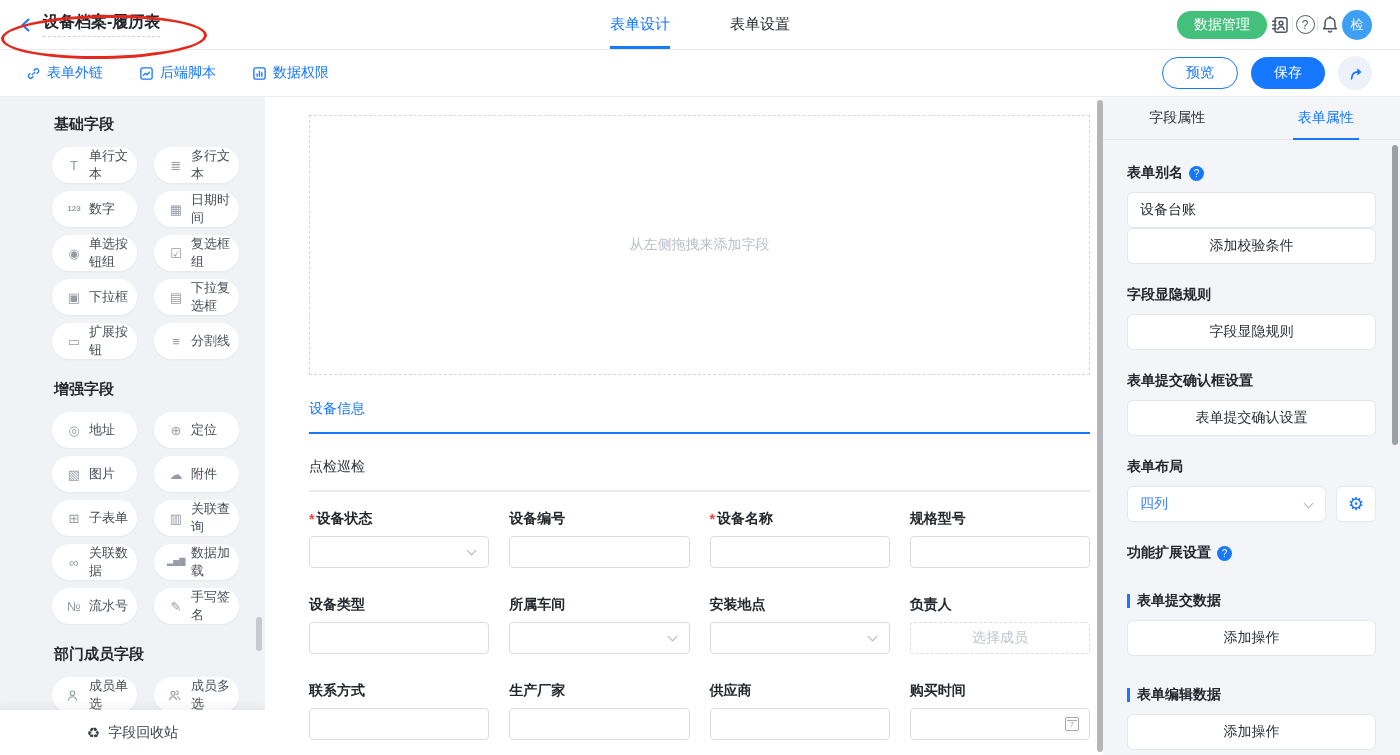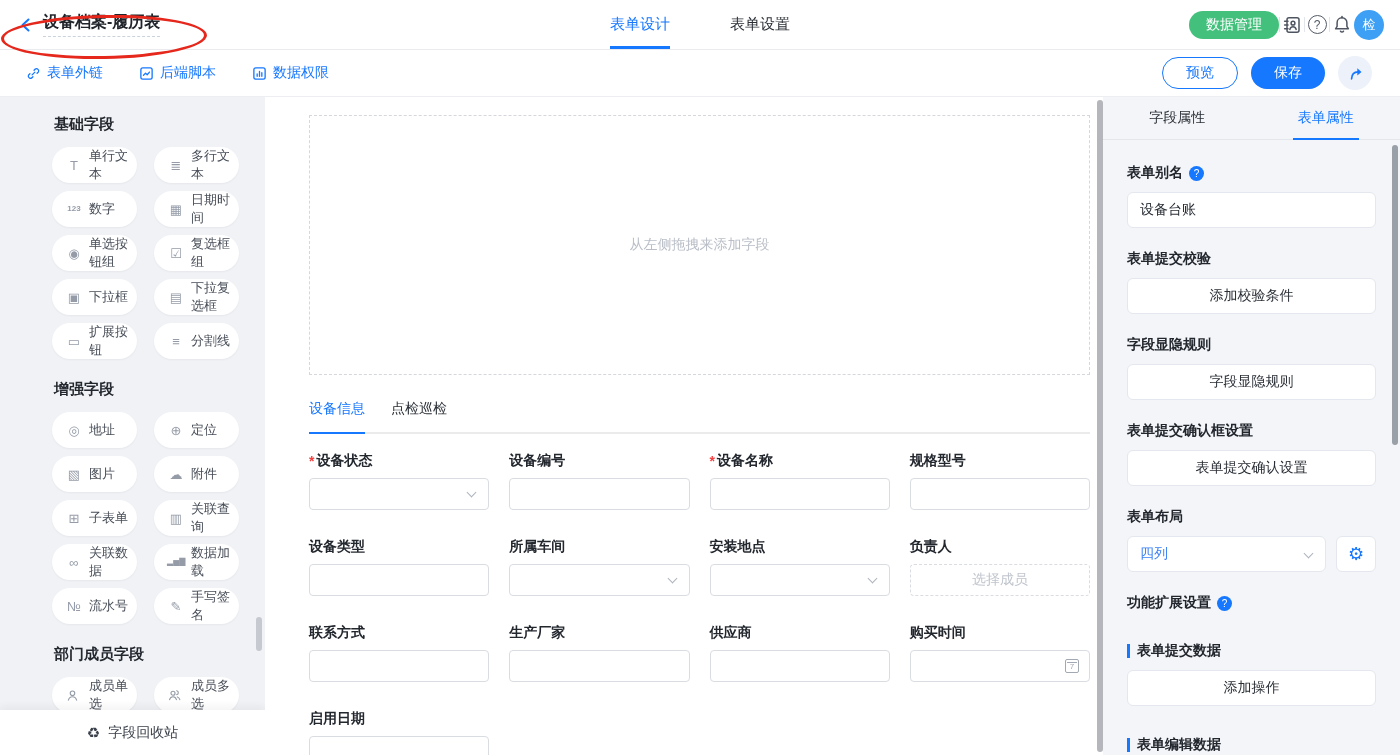--- a/index.html
+++ b/index.html
@@ -10,21 +10,21 @@
   
   .header { height:50px; display:flex; align-items:center; border-bottom:1px solid #e9ebef; position:relative; background:#fff; }
   .hd-left { display:flex; align-items:center; padding-left:18px; position:relative; width:250px; }
   .back-btn { display:flex; align-items:center; margin-right:9px; background:none; border:none; }
   .hd-title { font-size:16px; font-weight:600; color:#20242b; padding-bottom:3px; border-bottom:1px dashed #ccd2da; }
   .annotation-ellipse { position:absolute; left:1px; top:3px; width:206px; height:44px; border:3px solid #e5271c; border-radius:50%; pointer-events:none; transform:rotate(-1deg); z-index:5; }
   .hd-tabs { position:absolute; left:50%; transform:translateX(-50%); height:100%; display:flex; gap:60px; }
   .hd-tab { display:flex; align-items:center; font-size:15px; color:#2a2f36; position:relative; cursor:pointer; }
   .hd-tab.active { color:#1677ff; }
   .hd-tab.active::after { content:""; position:absolute; left:0; right:0; bottom:0; height:3px; background:#1677ff; }
-  .hd-right { margin-left:auto; display:flex; align-items:center; padding-right:16px; }
+  .hd-right { margin-left:auto; display:flex; align-items:center; padding-right:28px; }
   .btn-green { height:28px; padding:0 17px; border-radius:14px; background:#43c17c; color:#fff; font-size:14px; border:none; display:flex; align-items:center; }
   .hd-sep { width:1px; height:15px; background:#e2e5ea; }
   .hd-icon-btn { background:none; border:none; display:flex; align-items:center; justify-content:center; width:24px; height:24px; }
   .round-help { width:19px; height:19px; border:1.6px solid #545b66; border-radius:50%; display:flex; align-items:center; justify-content:center; font-size:12px; color:#545b66; }
   .avatar { width:30px; height:30px; border-radius:50%; background:#3da0f5; color:#fff; font-size:13px; display:flex; align-items:center; justify-content:center; cursor:pointer; }
 
   
   .toolbar { height:47px; display:flex; align-items:center; border-bottom:1px solid #eceef2; background:#fff; }
   .tb-left { display:flex; gap:36px; padding-left:26px; }
   .tb-link { display:flex; align-items:center; gap:6px; color:#1677ff; font-size:14px; background:none; border:none; }
@@ -46,21 +46,21 @@
   .pi { width:18px; margin-right:6px; color:#959ca8; font-size:13px; text-align:center; flex:none; line-height:1; }
   .pi-sm { font-size:8px; font-weight:700; }
   .sb-bottom { position:absolute; left:0; right:0; bottom:0; height:45px; background:#fff; display:flex; align-items:center; justify-content:center; gap:8px; font-size:14px; color:#3b414b; box-shadow:0 -3px 8px rgba(31,35,41,.06); cursor:pointer; }
   .recycle-glyph { font-size:15px; color:#3b414b; }
   .sb-scrollbar { position:absolute; right:3px; top:520px; width:6px; height:34px; background:#c6c9d0; border-radius:3px; }
 
   
   .canvas { flex:1; background:#fff; position:relative; padding:18px 13px 15px 28px; overflow:hidden;margin-left:16px; }
   .dropzone { height:260px; border:1px dashed #d4d7dc; display:flex; align-items:center; justify-content:center; }
   .drop-hint { color:#b9bec7; font-size:14px; }
-  .cv-tabs { display:flex; gap:26px; margin-top:25px; border-bottom:2px solid #ebebeb; }
+  .cv-tabs { display:flex; gap:26px; margin-top:25px; border-bottom:2px solid #ebebeb;flex-direction:column; }
   .cv-tab { font-size:14px; padding-bottom:14px; color:#2a2f36; position:relative; cursor:pointer; font-weight:500; }
   .cv-tab.active { color:#1677ff; }
   .cv-tab.active::after { content:""; position:absolute; left:0; right:0; bottom:-2px; height:2px; background:#1677ff; }
   .cv-form { margin-top:18px; display:grid; grid-template-columns:repeat(4,1fr); column-gap:20px; row-gap:28px; }
   .fld-label { font-size:14px; font-weight:700; color:#23272e; margin-bottom:8px; display:flex; align-items:center; }
   .req { color:#f53f3f; margin-right:2px; }
   .fld-ctl { height:32px; border:1px solid #d9dce1; border-radius:4px; background:#fff; position:relative; display:flex; align-items:center; cursor:text; }
   .fld-ctl.sel { cursor:pointer; }
   .chev { width:7px; height:7px; border-right:1.5px solid #aeb4bd; border-bottom:1.5px solid #aeb4bd; transform:rotate(45deg); position:absolute; right:13px; top:10px; }
   .fld-ctl.member { border-style:dashed; justify-content:center; color:#c0c5cd; font-size:14px; cursor:pointer; }
@@ -421,21 +421,20 @@
       <div class="pp-tab active">表单属性</div>
     </div>
 
     <div class="pp-body">
       <div class="pp-label first">
         <span>表单别名</span>
         <span class="help-dot">?</span>
       </div>
       <div class="pp-input">设备台账</div>
 
-      <div class="pp-label">表单提交校验</div>
       <button class="pp-btn">添加校验条件</button>
 
       <div class="pp-label">字段显隐规则</div>
       <button class="pp-btn">字段显隐规则</button>
 
       <div class="pp-label">表单提交确认框设置</div>
       <button class="pp-btn">表单提交确认设置</button>
 
       <div class="pp-label">表单布局</div>
       <div class="pp-row">

